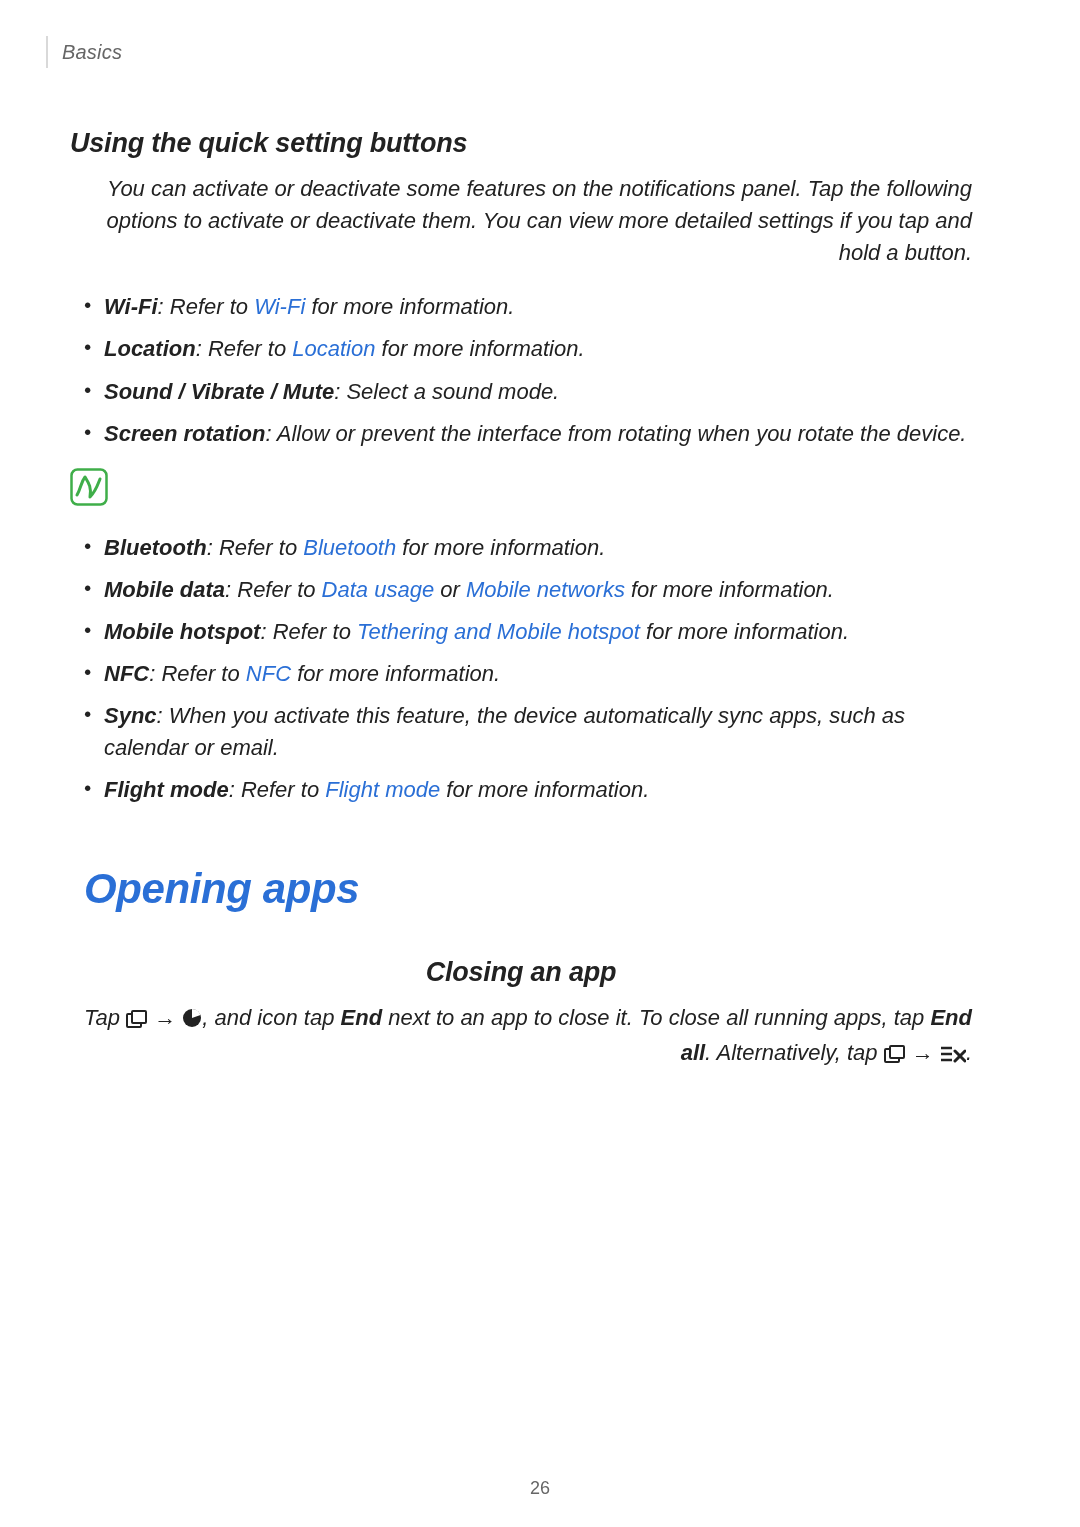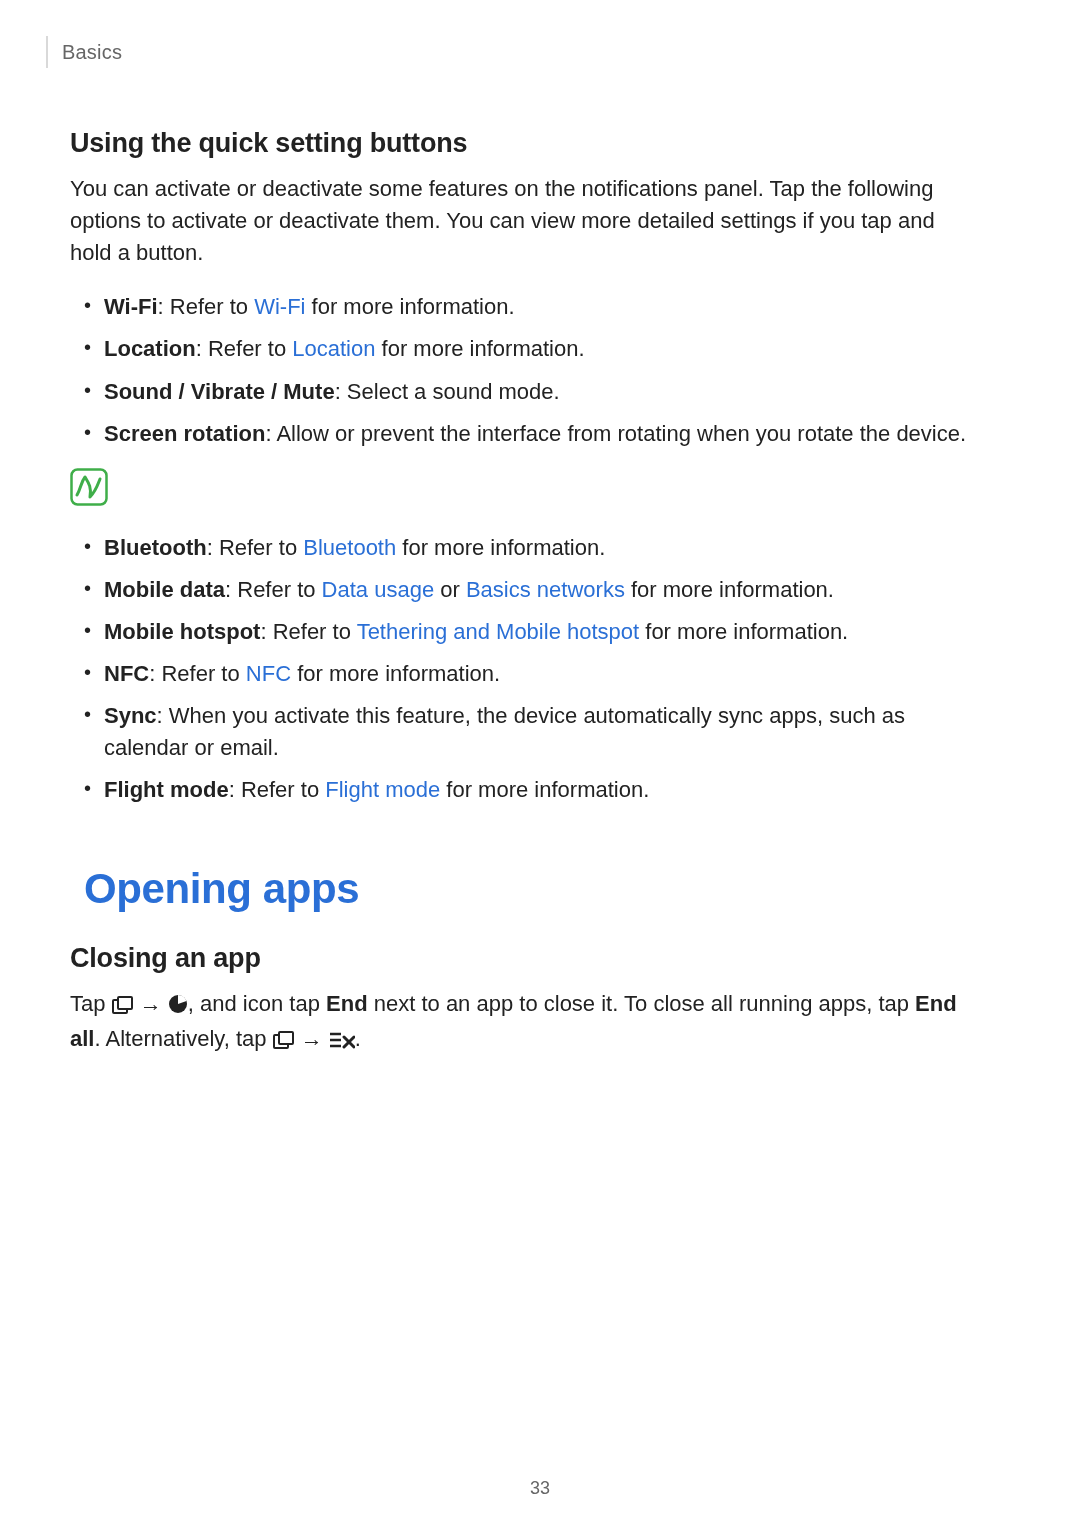--- a/index.html
+++ b/index.html
@@ -17,20 +17,21 @@
   body {
     width: 1080px;
     min-height: 1527px;
     box-sizing: border-box;
     font-family: "Segoe UI", "Helvetica Neue", Arial, sans-serif;
     color: var(--text-color);
     position: relative;
   }
   .page {
     padding: 36px 108px 40px 70px;
+    font-style: italic;
   }
   .running-head {
     display: flex;
     align-items: center;
     gap: 14px;
     color: var(--muted);
     font-size: 20px;
     letter-spacing: 0.2px;
     margin-left: -24px;
     margin-bottom: 60px;
@@ -44,20 +45,21 @@
   h3.subheading {
     font-size: 27px;
     font-weight: 700;
     margin: 0 0 14px 0;
     letter-spacing: -0.2px;
   }
   p.body {
     font-size: 22px;
     line-height: 1.46;
     margin: 0 0 14px 0;
+    text-align: right;
   }
   ul.bullets {
     list-style: none;
     padding: 0 0 0 34px;
     margin: 22px 0 0 0;
   }
   ul.bullets > li {
     position: relative;
     font-size: 22px;
     line-height: 1.46;
@@ -144,41 +146,41 @@
         <path d="M7 27 C11 20, 11 14, 15 9 C18 14, 22 19, 20 29 C26 23, 28 16, 30 11" fill="none" stroke="#3fae49" stroke-width="3" stroke-linecap="round" stroke-linejoin="round"></path>
       </svg>
     </span>
   </div>
 
   <ul class="bullets">
     <li>
       <span class="b">Bluetooth</span><span>: Refer to </span><span class="link">Bluetooth</span><span> for more information.</span>
     </li>
     <li>
-      <span class="b">Mobile data</span><span>: Refer to </span><span class="link">Data usage</span><span> or </span><span class="link">Basics networks</span><span> for more information.</span>
+      <span class="b">Mobile data</span><span>: Refer to </span><span class="link">Data usage</span><span> or </span><span class="link">Mobile networks</span><span> for more information.</span>
     </li>
     <li>
       <span class="b">Mobile hotspot</span><span>: Refer to </span><span class="link">Tethering and Mobile hotspot</span><span> for more information.</span>
     </li>
     <li>
       <span class="b">NFC</span><span>: Refer to </span><span class="link">NFC</span><span> for more information.</span>
     </li>
     <li>
       <span class="b">Sync</span><span>: When you activate this feature, the device automatically sync apps, such as calendar or email.</span>
     </li>
     <li>
       <span class="b">Flight mode</span><span>: Refer to </span><span class="link">Flight mode</span><span> for more information.</span>
     </li>
   </ul>
 
   <h2 class="section-title">Opening apps</h2>
 
 
 
-  <h3 class="subheading" style="margin-top:30px;">Closing an app</h3>
+  <h3 class="subheading" style="margin-top:44px;text-align:center;">Closing an app</h3>
 
   <p class="body">
     <span>Tap </span><span class="inline-icon"><svg width="22" height="18" viewBox="0 0 22 18">
           <rect x="1" y="4" width="14" height="13" rx="1" fill="none" stroke="#222" stroke-width="2"></rect>
           <rect x="6" y="1" width="14" height="12" rx="1" fill="#fff" stroke="#222" stroke-width="2"></rect>
         </svg></span><span> → </span><span class="inline-icon"><svg width="20" height="20" viewBox="0 0 20 20">
           <circle cx="10" cy="10" r="9" fill="#222"></circle>
           <path d="M10 10 L10 1 A9 9 0 0 1 18.5 7 Z" fill="#fff"></path>
         </svg></span><span>, and icon tap </span><span class="b">End</span><span> next to an app to close it. To close all running apps, tap </span><span class="b">End all</span><span>. Alternatively, tap </span><span class="inline-icon"><svg width="22" height="18" viewBox="0 0 22 18">
           <rect x="1" y="4" width="14" height="13" rx="1" fill="none" stroke="#222" stroke-width="2"></rect>
@@ -187,13 +189,13 @@
           <line x1="1" y1="3" x2="12" y2="3" stroke="#222" stroke-width="2.5"></line>
           <line x1="1" y1="9" x2="12" y2="9" stroke="#222" stroke-width="2.5"></line>
           <line x1="1" y1="15" x2="12" y2="15" stroke="#222" stroke-width="2.5"></line>
           <line x1="15" y1="6" x2="25" y2="16" stroke="#222" stroke-width="3" stroke-linecap="round"></line>
           <line x1="25" y1="6" x2="15" y2="16" stroke="#222" stroke-width="3" stroke-linecap="round"></line>
         </svg></span><span>.</span>
   </p>
 
 </div>
 
-<div class="page-number">33</div>
+<div class="page-number">26</div>
 
 </body></html>

